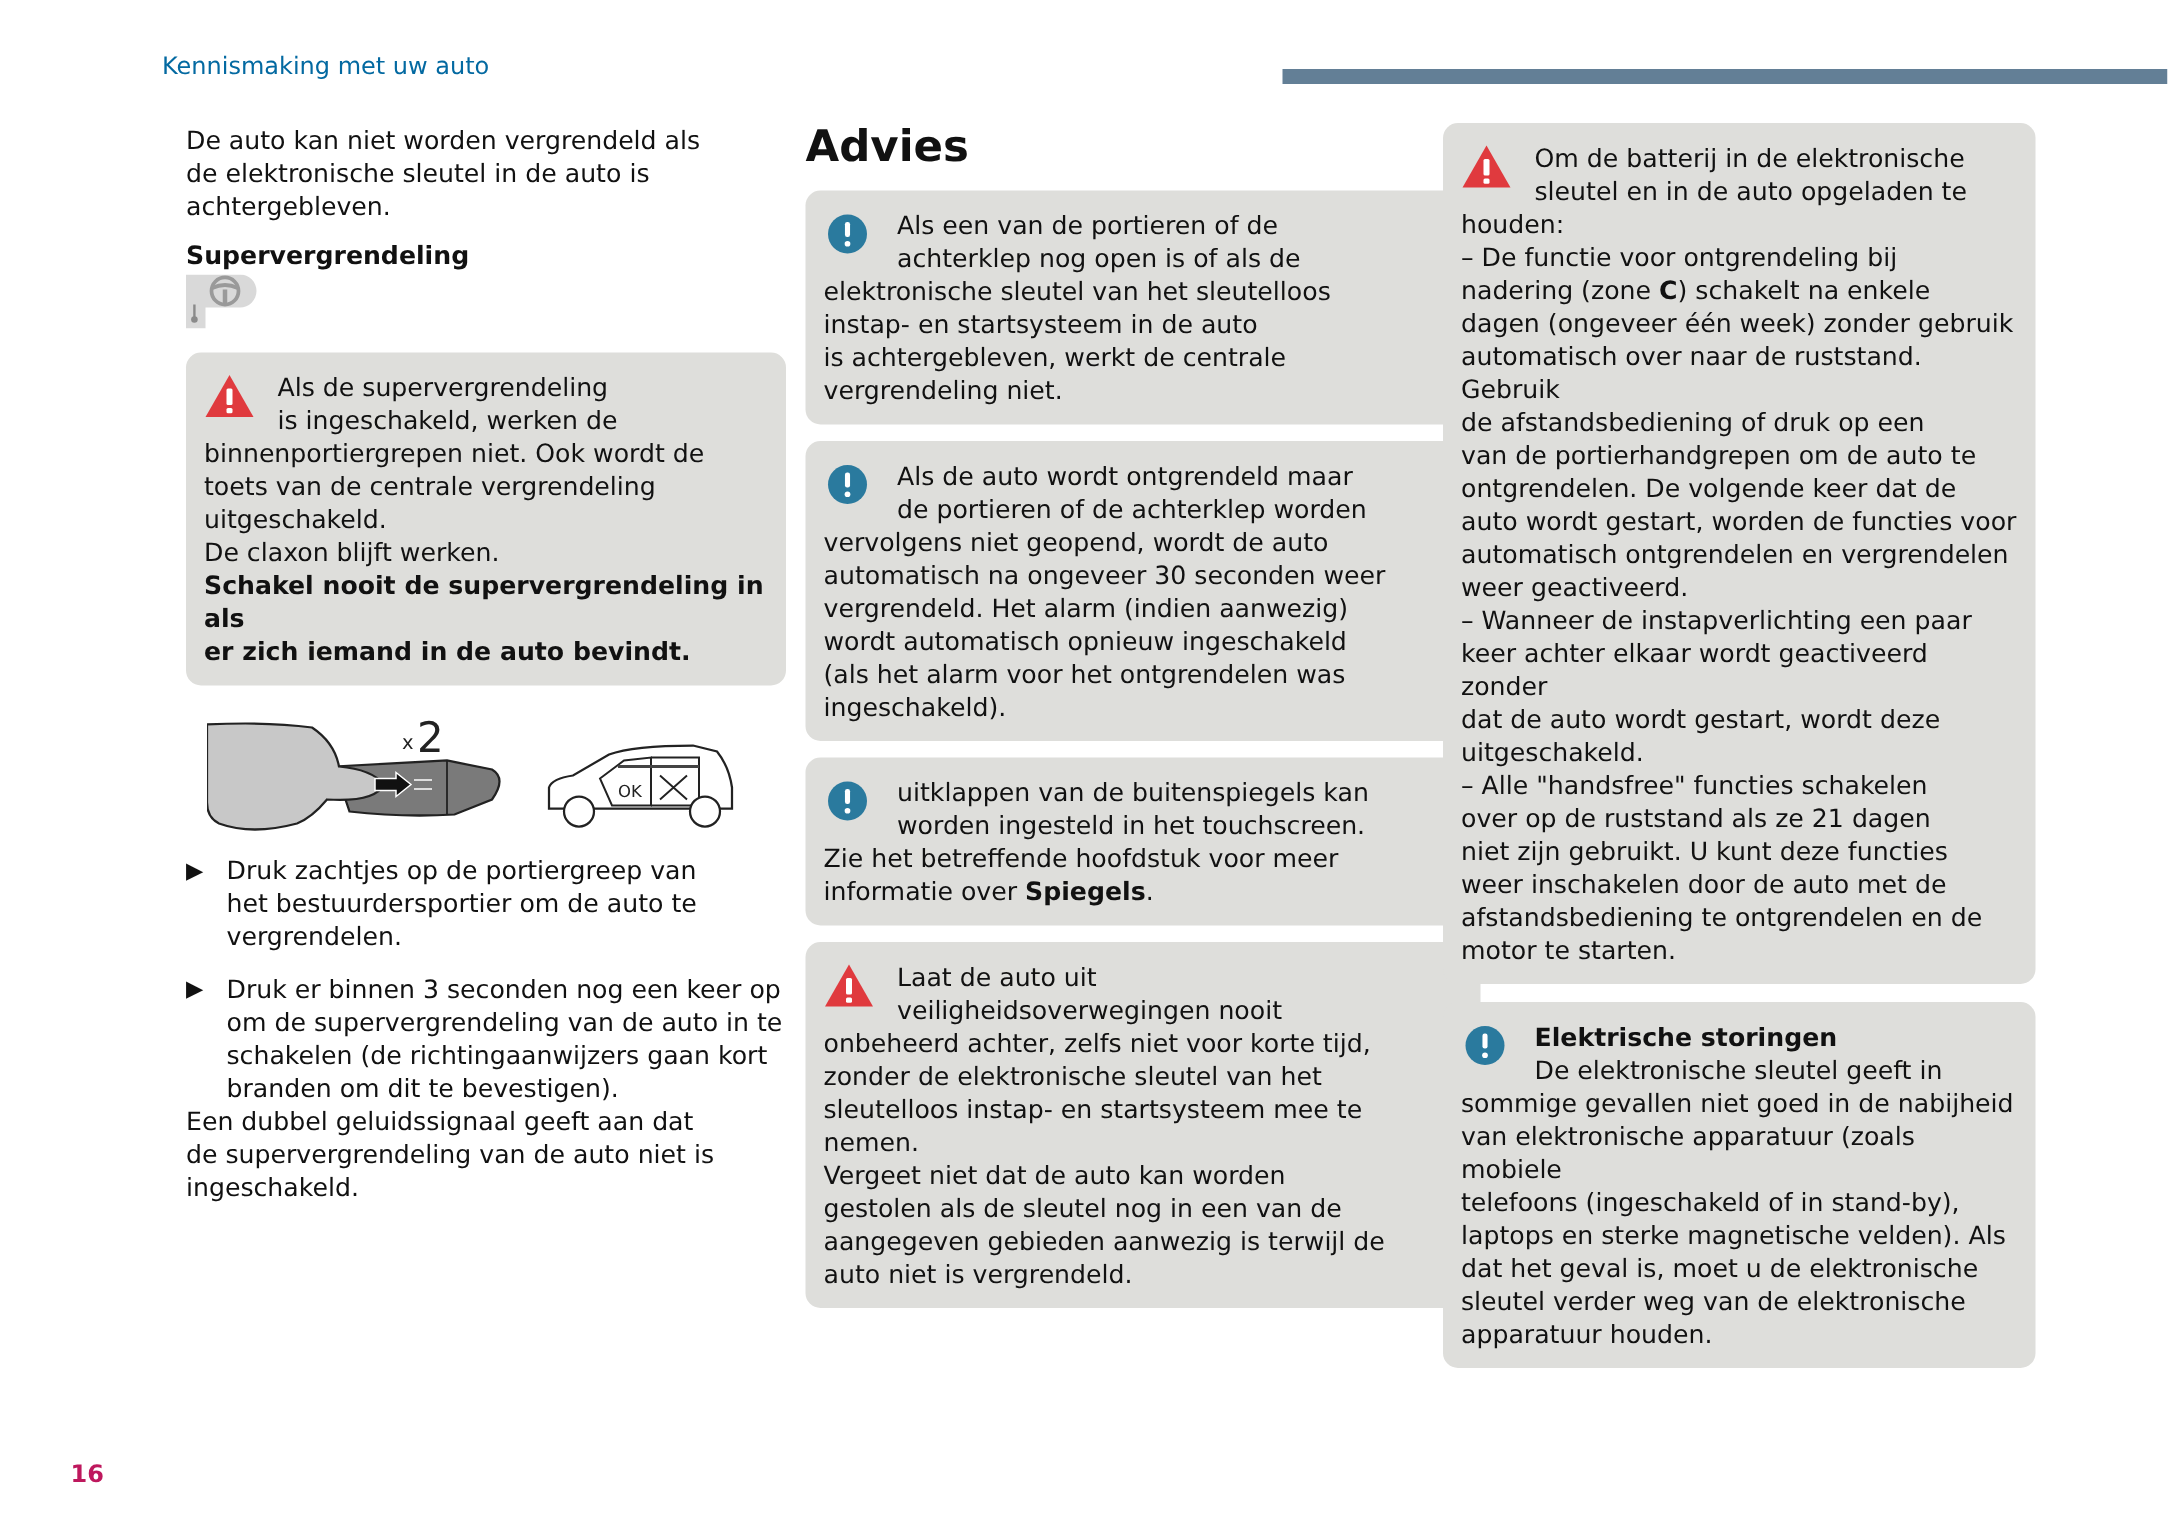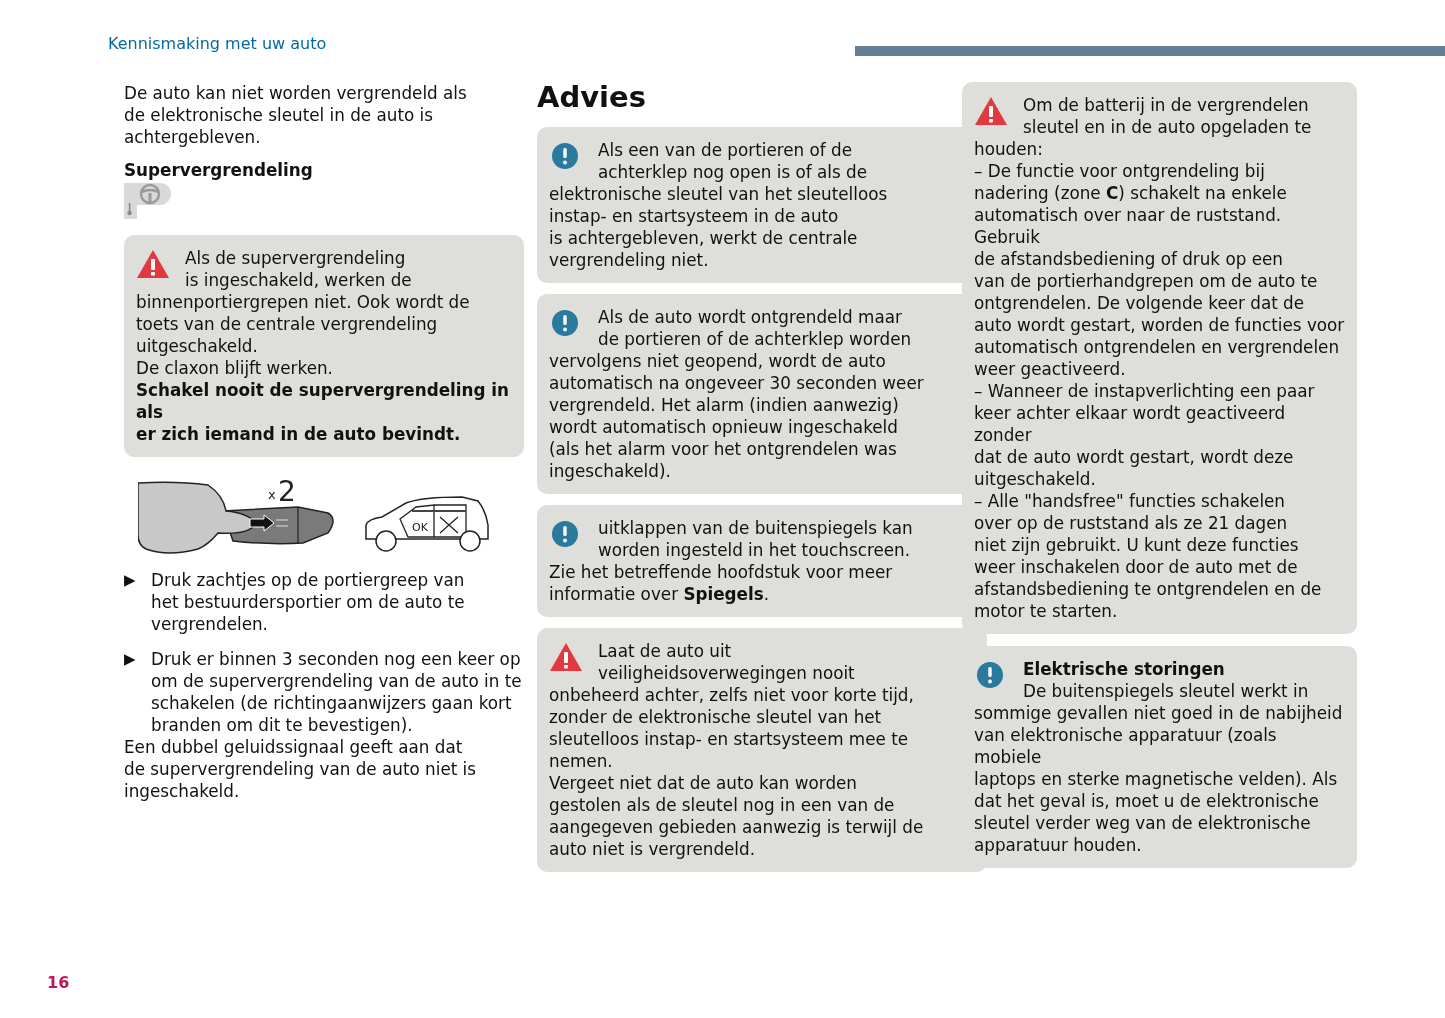--- a/index.html
+++ b/index.html
@@ -179,25 +179,26 @@
   </div>
 </div>
 
 <div class="col col-3">
   <div class="box">
     <svg class="icon" viewBox="0 0 34 30">
       <path d="M17 1 L33 29 H1 Z" fill="#e03a3e"></path>
       <rect x="15" y="10" width="4" height="11" rx="1" fill="#ffffff"></rect>
       <rect x="15" y="23" width="4" height="3.5" rx="1" fill="#ffffff"></rect>
     </svg>
-    <span class="line">Om de batterij in de vergrendelen</span>
+    <span class="line">Om de batterij in de elektronische</span>
     <span class="line">sleutel en in de auto opgeladen te</span>
     <span class="line">houden:</span>
     <span class="line">– De functie voor ontgrendeling bij</span>
     <span class="line"><span>nadering (zone </span><b>C</b><span>) schakelt na enkele</span></span>
+    <span class="line">dagen (ongeveer één week) zonder gebruik</span>
     <span class="line">automatisch over naar de ruststand. Gebruik</span>
     <span class="line">de afstandsbediening of druk op een</span>
     <span class="line">van de portierhandgrepen om de auto te</span>
     <span class="line">ontgrendelen. De volgende keer dat de</span>
     <span class="line">auto wordt gestart, worden de functies voor</span>
     <span class="line">automatisch ontgrendelen en vergrendelen</span>
     <span class="line">weer geactiveerd.</span>
     <span class="line">– Wanneer de instapverlichting een paar</span>
     <span class="line">keer achter elkaar wordt geactiveerd zonder</span>
     <span class="line">dat de auto wordt gestart, wordt deze</span>
@@ -210,23 +211,24 @@
     <span class="line">motor te starten.</span>
   </div>
 
   <div class="box" style="margin-top:12px;">
     <svg class="icon" viewBox="0 0 34 30">
       <circle cx="16" cy="15" r="13" fill="#2a7a9e"></circle>
       <rect x="14.3" y="7" width="3.4" height="10" rx="1.5" fill="#ffffff"></rect>
       <circle cx="16" cy="21.5" r="1.9" fill="#ffffff"></circle>
     </svg>
     <b class="line">Elektrische storingen</b>
-    <span class="line">De buitenspiegels sleutel werkt in</span>
+    <span class="line">De elektronische sleutel geeft in</span>
     <span class="line">sommige gevallen niet goed in de nabijheid</span>
     <span class="line">van elektronische apparatuur (zoals mobiele</span>
+    <span class="line">telefoons (ingeschakeld of in stand-by),</span>
     <span class="line">laptops en sterke magnetische velden). Als</span>
     <span class="line">dat het geval is, moet u de elektronische</span>
     <span class="line">sleutel verder weg van de elektronische</span>
     <span class="line">apparatuur houden.</span>
   </div>
 </div>
 
 <div class="page-number">16</div>
 
 </body></html>

